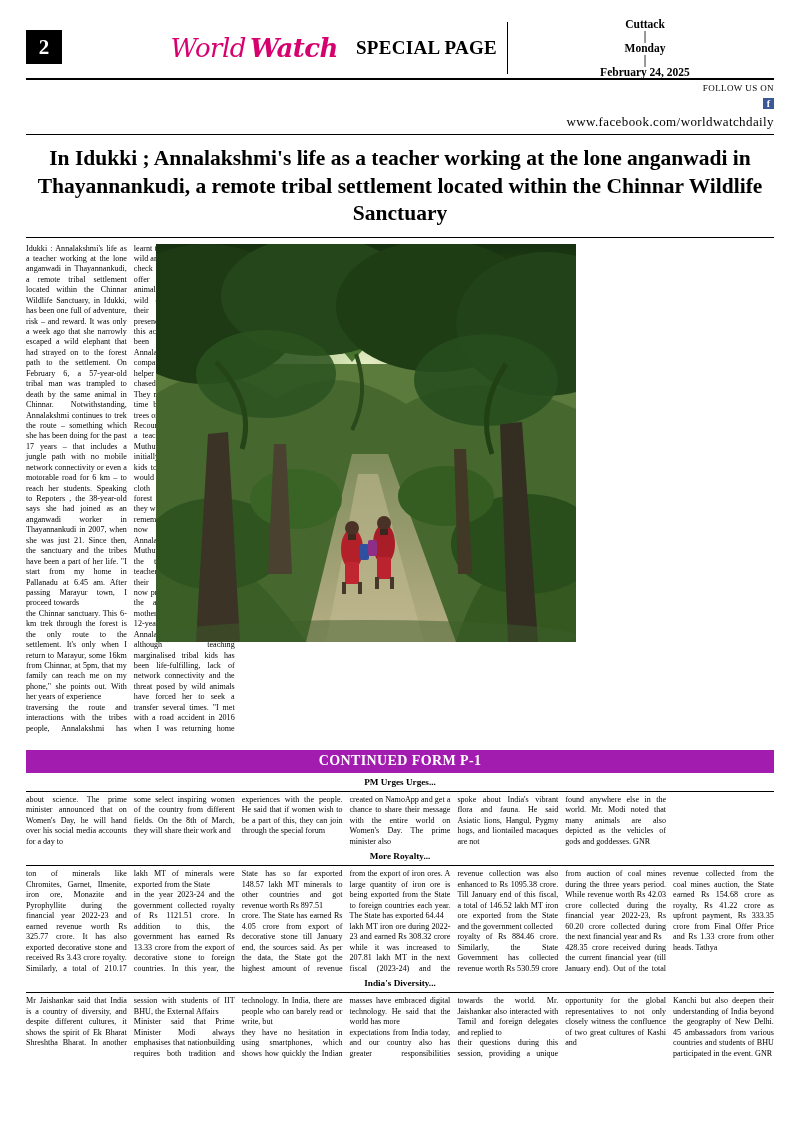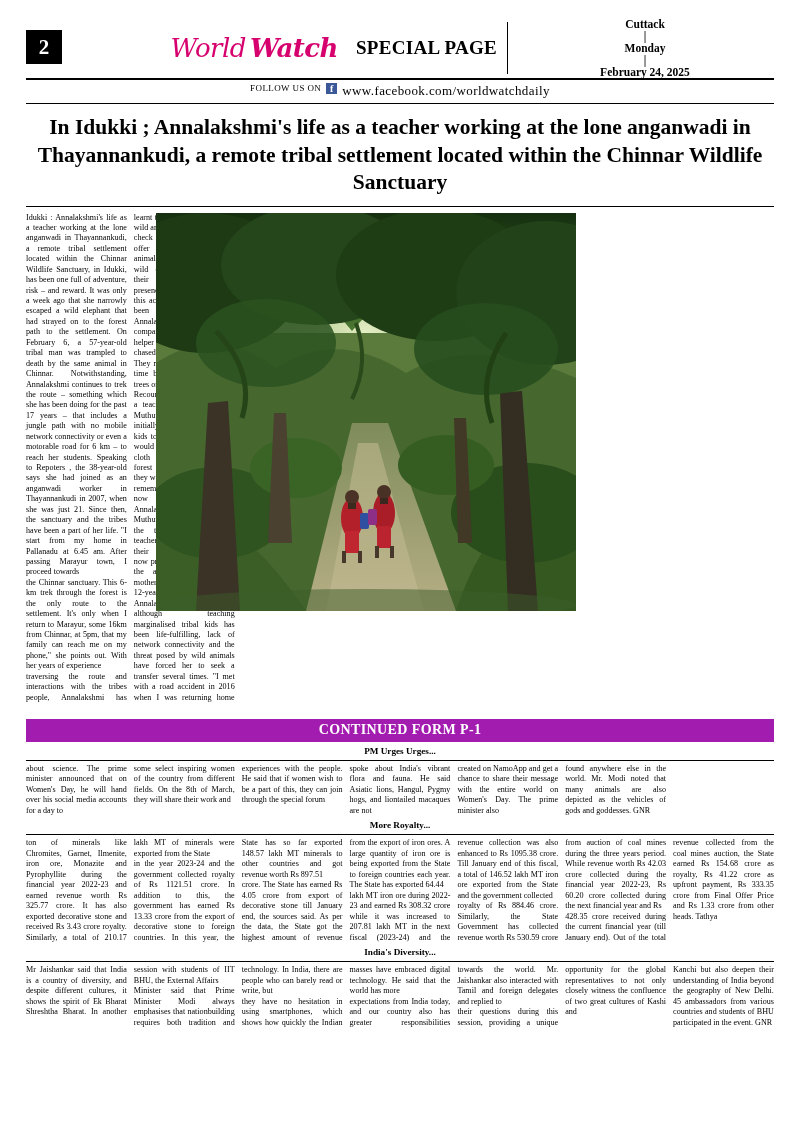--- a/index.html
+++ b/index.html
@@ -90,27 +90,28 @@
     font-size: 11.5px;
     font-weight: bold;
     padding-left: 8px;
     flex-direction: column;
   }
   .masthead-right .sep { padding: 0 3px; }
 
   
   .followbar {
     display: flex;
-    align-items: flex-start;
+    align-items: flex-end;
     justify-content: center;
     gap: 5px;
     border-bottom: 1.5px solid #000;
     padding: 3px 0 4px 0;
     font-size: 9px;
     letter-spacing: 0.4px;
+    flex-direction: column;
   }
   .fb-icon {
     width: 11px;
     height: 11px;
     background: #3b5998;
     color: #fff;
     font-family: "Liberation Serif", serif;
     font-weight: bold;
     font-size: 10px;
     line-height: 11px;
@@ -321,22 +322,22 @@
 
   <div class="continued-banner">CONTINUED FORM P-1</div>
 
   <div class="sec">
     <div class="sub-head">PM Urges Urges...</div>
     <hr class="rule">
     <div class="cols-7b">
       <p>about science. The prime minister announced that on Women's Day, he will hand over his social media accounts for a day to</p>
       <p>some select inspiring women of the country from different fields. On the 8th of March, they will share their work and</p>
       <p>experiences with the people. He said that if women wish to be a part of this, they can join through the special forum</p>
+      <p>created on NamoApp and get a chance to share their message with the entire world on Women's Day. The prime minister also</p>
       <p>spoke about India's vibrant flora and fauna. He said Asiatic lions, Hangul, Pygmy hogs, and liontailed macaques are not</p>
-      <p>created on NamoApp and get a chance to share their message with the entire world on Women's Day. The prime minister also</p>
       <p>found anywhere else in the world. Mr. Modi noted that many animals are also depicted as the vehicles of gods and goddesses. GNR</p>
     </div>
   </div>
 
   <div class="sec">
     <div class="sub-head">More Royalty...</div>
     <hr class="rule">
     <div class="cols-7b">
       <p>ton of minerals like Chromites, Garnet, Ilmenite, iron ore, Monazite and Pyrophyllite during the financial year 2022-23 and earned revenue worth Rs 325.77 crore. It has also exported decorative stone and received Rs 3.43 crore royalty. Similarly, a total of 210.17 lakh MT of minerals were exported from the State</p>
       <p>in the year 2023-24 and the government collected royalty of Rs 1121.51 crore. In addition to this, the government has earned Rs 13.33 crore from the export of decorative stone to foreign countries. In this year, the State has so far exported 148.57 lakh MT minerals to other countries and got revenue worth Rs  897.51</p>

